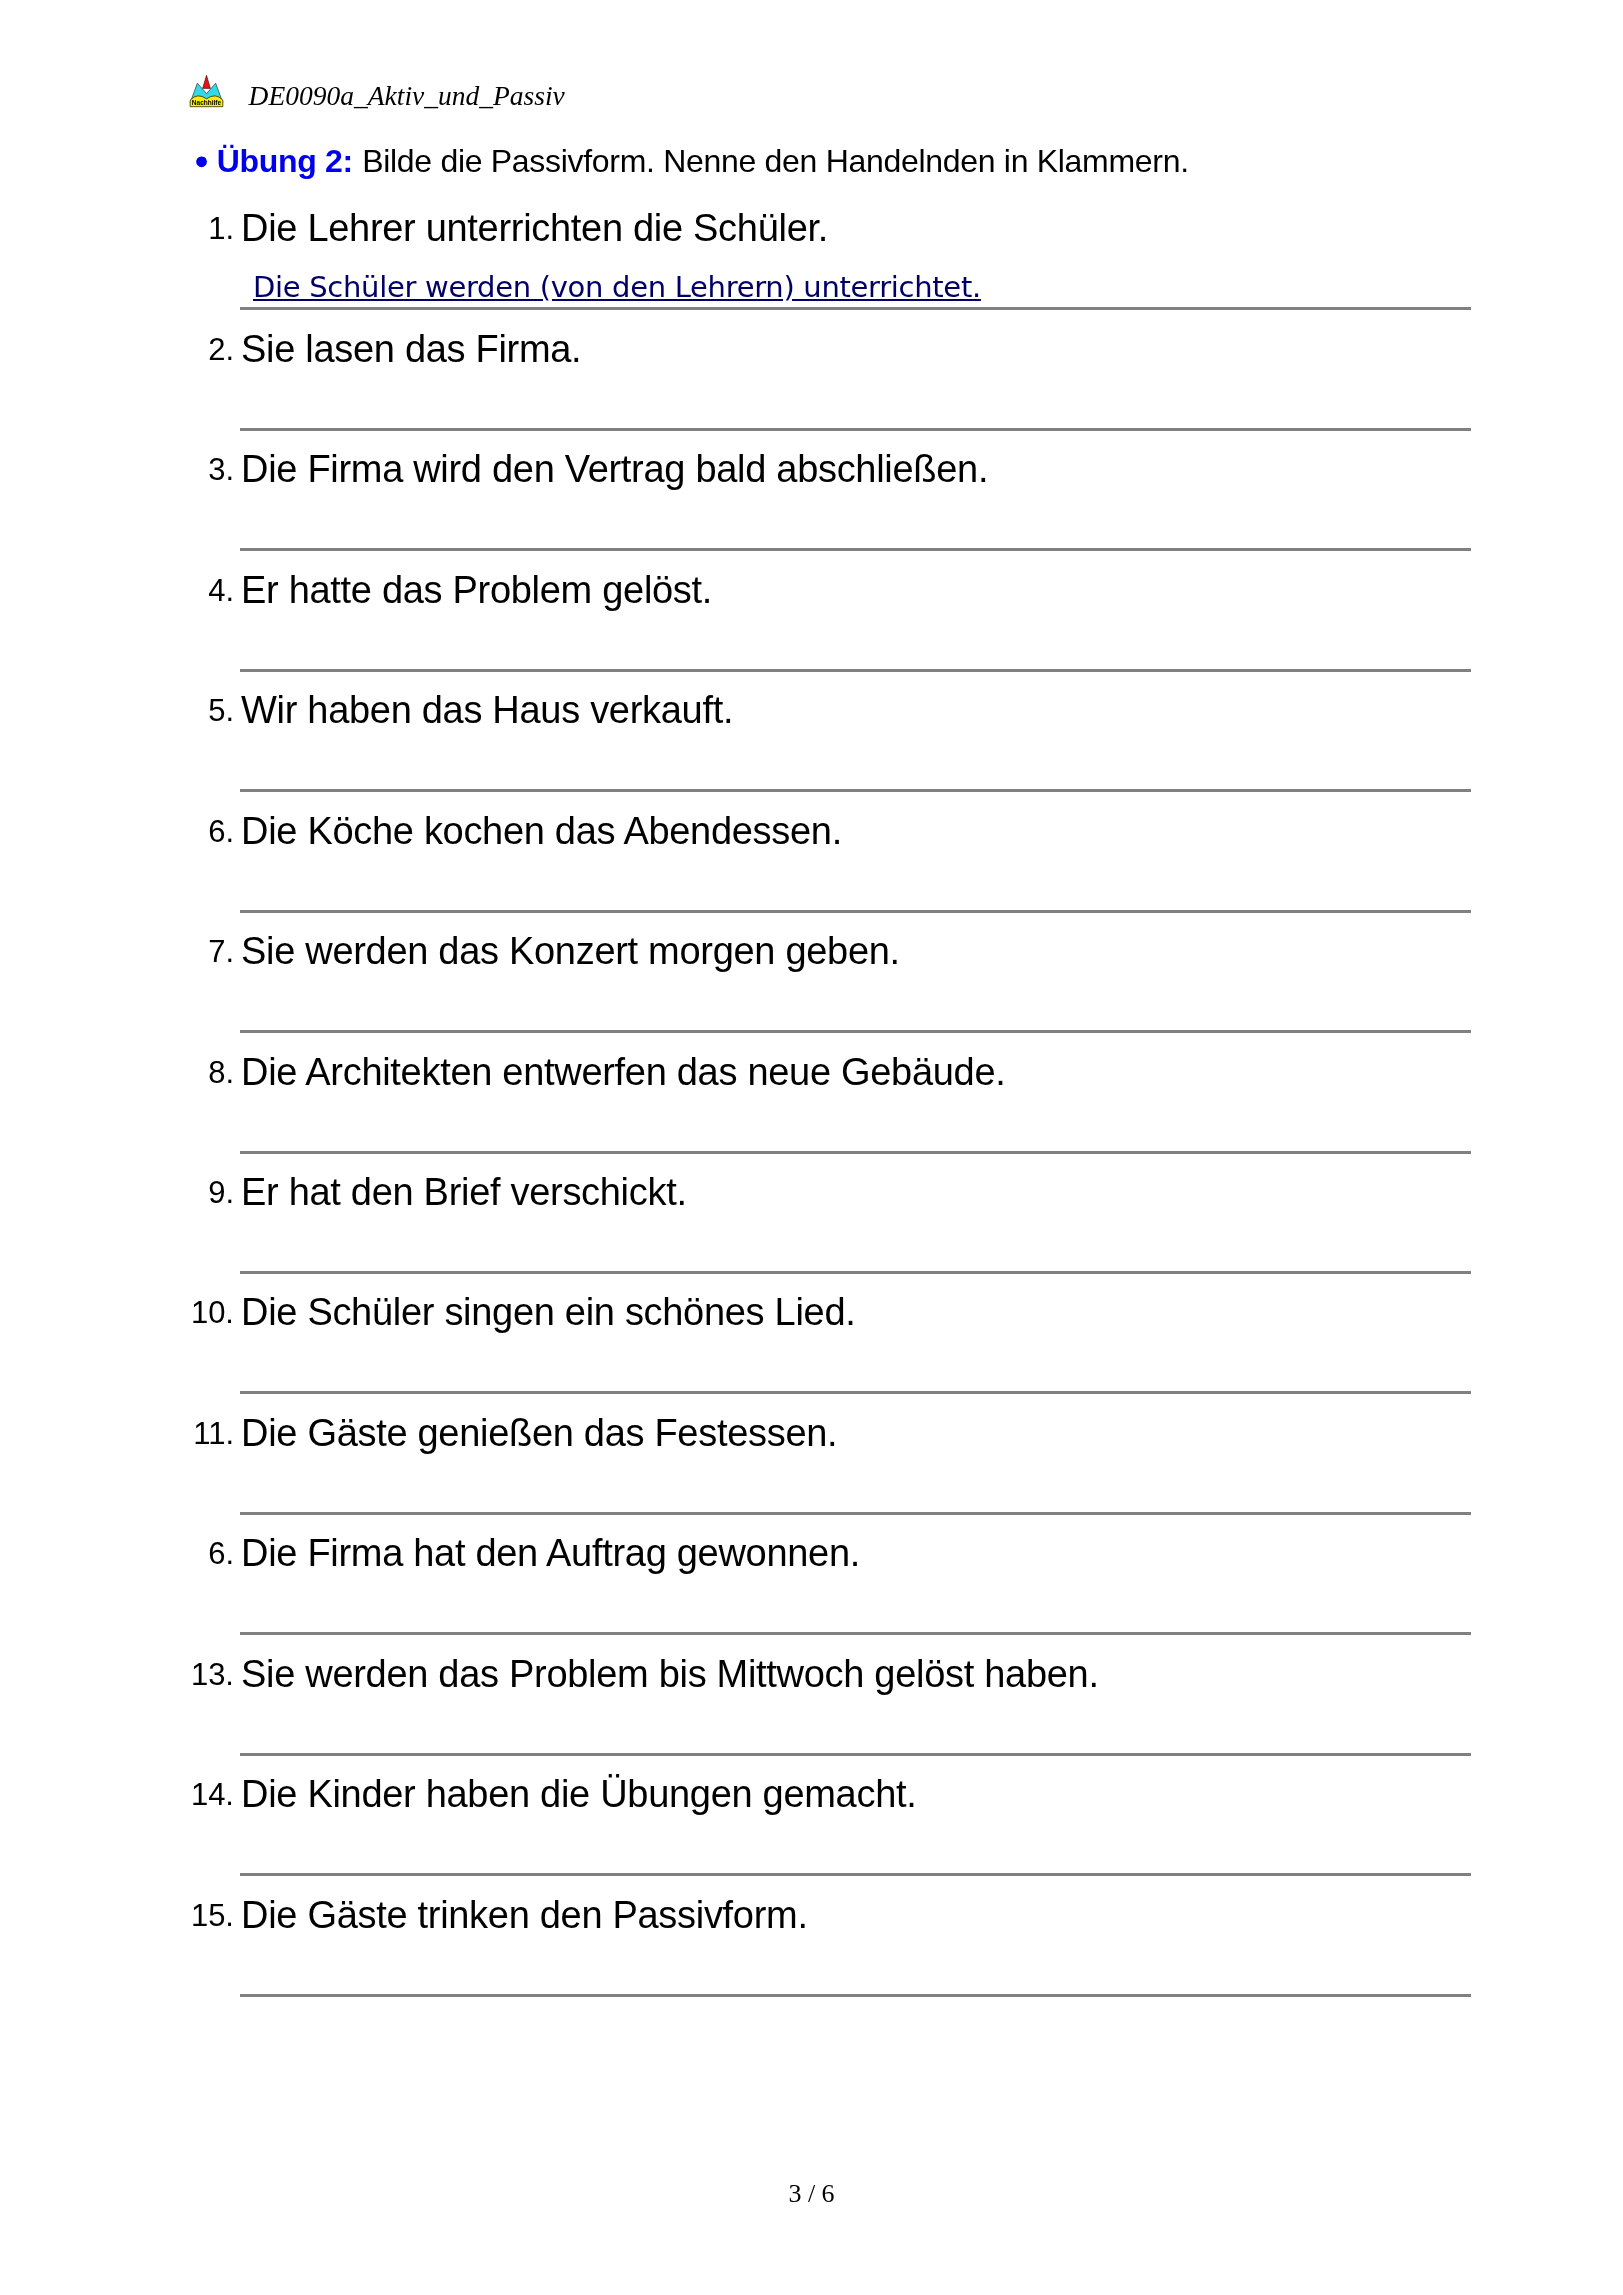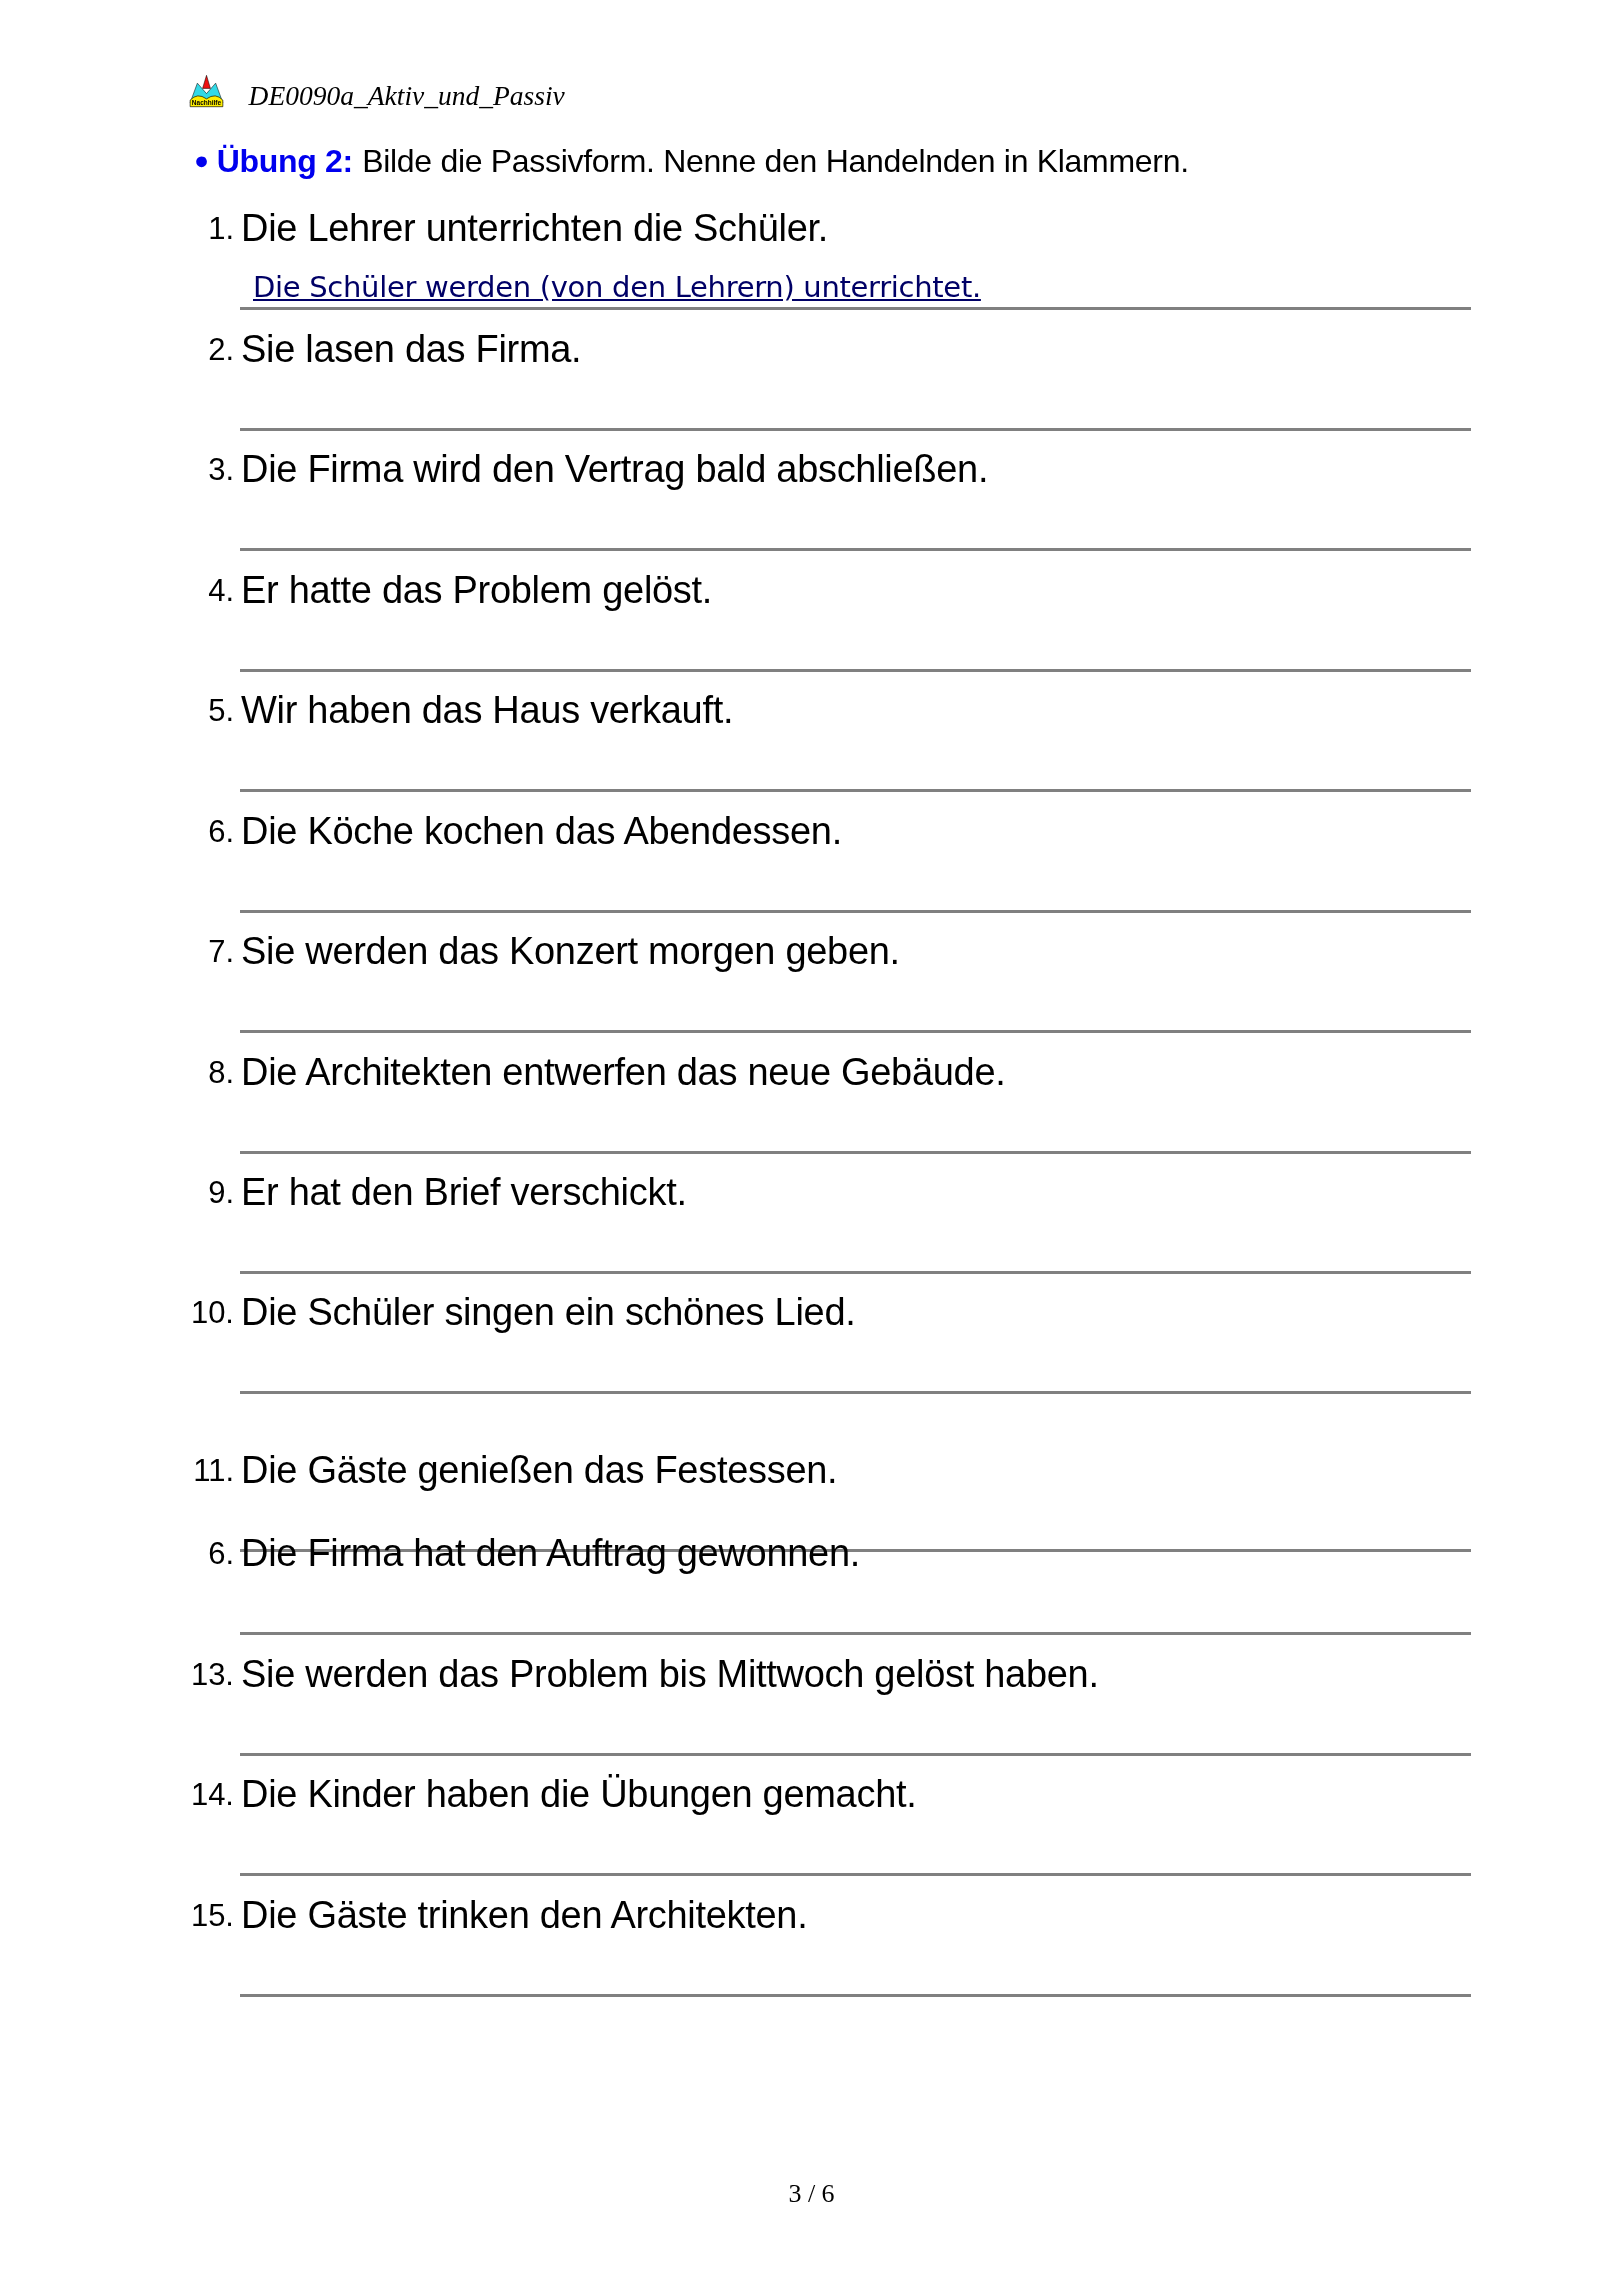--- a/index.html
+++ b/index.html
@@ -183,21 +183,21 @@
       <span class="item-text">Er hat den Brief verschickt.</span>
       <span class="answer-text" style="top: 60px;"></span>
       <div class="answer-line" style="top: 98px;"></div>
     </div>
     <div class="item" style="top: 1293px;">
       <span class="item-num">10.</span>
       <span class="item-text">Die Schüler singen ein schönes Lied.</span>
       <span class="answer-text" style="top: 60px;"></span>
       <div class="answer-line" style="top: 98px;"></div>
     </div>
-    <div class="item" style="top: 1414px; margin-top: 37px;">
+    <div class="item" style="top: 1414px;">
       <span class="item-num">11.</span>
       <span class="item-text">Die Gäste genießen das Festessen.</span>
       <span class="answer-text" style="top: 60px;"></span>
       <div class="answer-line" style="top: 98px;"></div>
     </div>
     <div class="item" style="top: 1534px;">
       <span class="item-num">6.</span>
       <span class="item-text">Die Firma hat den Auftrag gewonnen.</span>
       <span class="answer-text" style="top: 60px;"></span>
       <div class="answer-line" style="top: 98px;"></div>
@@ -209,20 +209,20 @@
       <div class="answer-line" style="top: 98px;"></div>
     </div>
     <div class="item" style="top: 1775px;">
       <span class="item-num">14.</span>
       <span class="item-text">Die Kinder haben die Übungen gemacht.</span>
       <span class="answer-text" style="top: 60px;"></span>
       <div class="answer-line" style="top: 98px;"></div>
     </div>
     <div class="item" style="top: 1896px;">
       <span class="item-num">15.</span>
-      <span class="item-text">Die Gäste trinken den Architekten.</span>
+      <span class="item-text">Die Gäste trinken den Passivform.</span>
       <span class="answer-text" style="top: 60px;"></span>
       <div class="answer-line" style="top: 98px;"></div>
     </div>
   </div>
 
 <div class="footer">3 / 6</div>
 
 
 </body></html>

